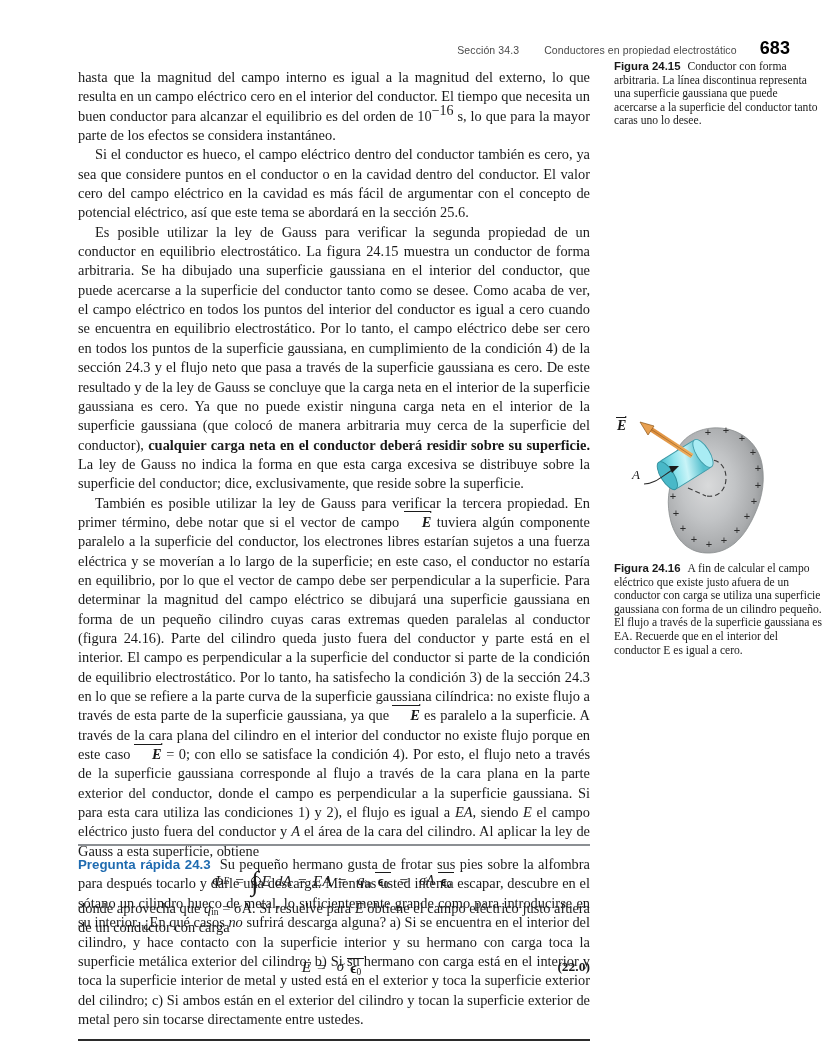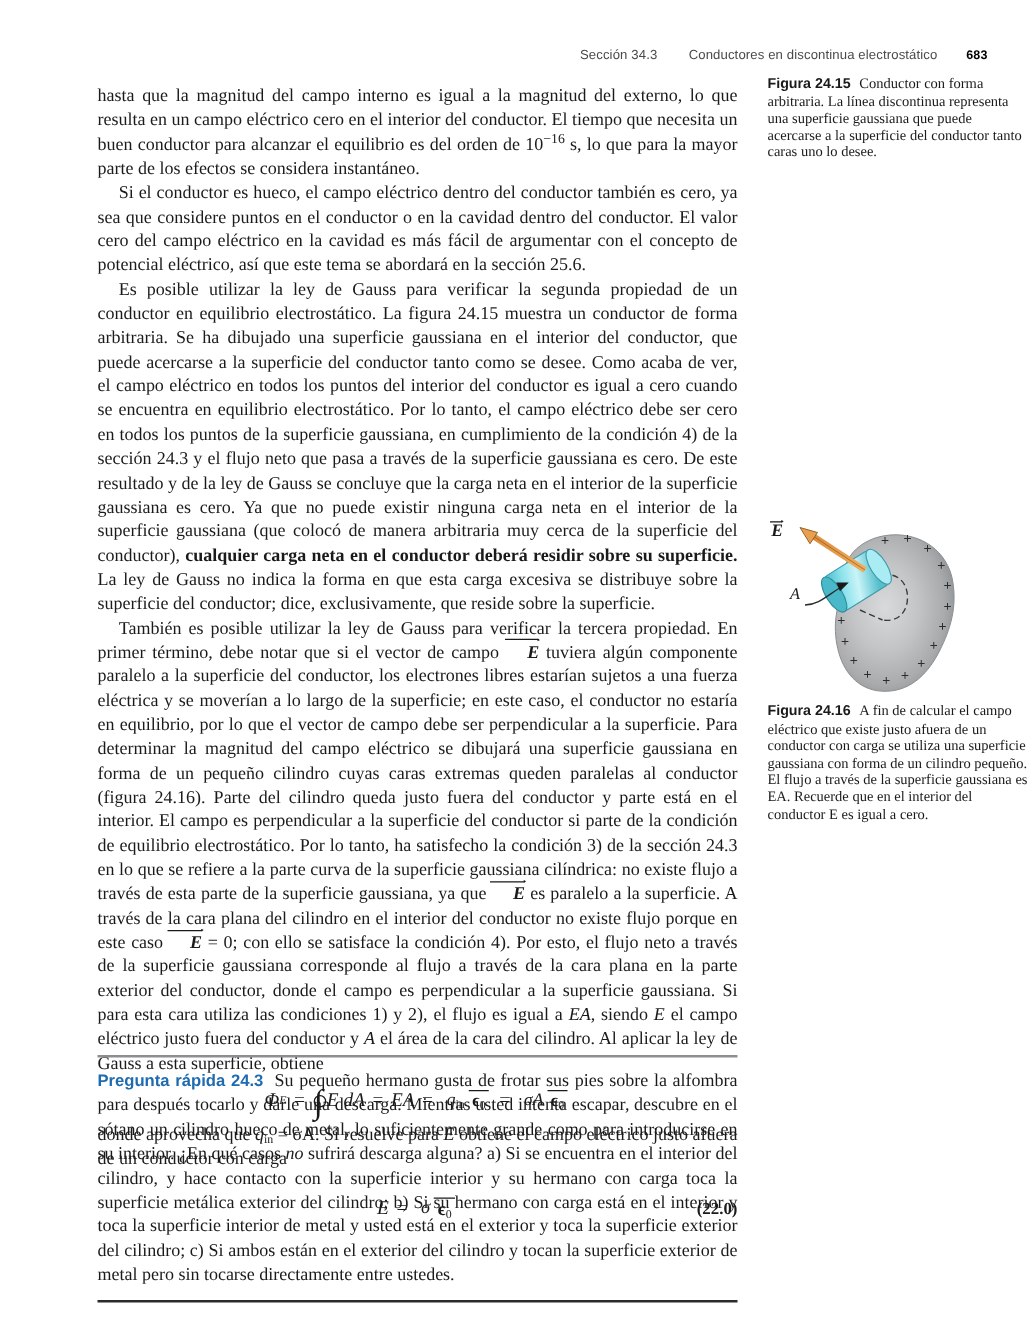--- a/index.html
+++ b/index.html
@@ -26,21 +26,21 @@
     font-family: "Liberation Sans", sans-serif;
     font-size: 10.5px;
     color: #4a4a4a;
     letter-spacing: .1px;
     white-space: nowrap;
   }
   .runhead .sec { margin-right: 22px; }
   .runhead .title { margin-right: 20px; }
   .runhead .pageno {
     font-weight: bold;
-    font-size: 10px;
+    font-size: 18px;
     color: #000;
   }
 
   
   .column {
     position: absolute;
     left: 78px;
     top: 68px;
     width: 512px;
   }
@@ -49,21 +49,21 @@
     font-size: 14.4px;
     line-height: 19.35px;
     text-align: justify;
     text-justify: inter-word;
     hyphens: none;
   }
   .column p.ind { text-indent: 17px; }
   .column p b { font-weight: bold; margin-top: 16px; }
   .column i { font-style: italic; }
 
-  sup.exp { font-size: 11px; vertical-align: super; line-height: 0; }
+  sup.exp { font-size: 14px; vertical-align: super; line-height: 0; }
   sub.sb  { font-size: 9.5px; vertical-align: -0.22em; line-height: 0; }
 
   .vecE {
     position: relative;
     font-style: italic;
     font-weight: bold;
     display: inline-block;
   }
   .vecE::after {
     content: "";
@@ -207,21 +207,21 @@
     top: 55px;
     font-size: 13px;
     font-style: italic;
   }
 </style>
 </head>
 <body>
 
 <div class="runhead">
   <span class="sec">Sección 34.3</span>
-  <span class="title">Conductores en discontinua electrostático</span>
+  <span class="title">Conductores en propiedad electrostático</span>
   <span class="pageno">683</span>
 </div>
 
 <div class="column">
 
   <p><span>hasta que la magnitud del campo interno es igual a la magnitud del externo, lo que resulta en un campo eléctrico cero en el interior del conductor. El tiempo que necesita un buen conductor para alcanzar el equilibrio es del orden de 10</span><sup class="exp">−16</sup><span> s, lo que para la mayor parte de los efectos se considera instantáneo.</span></p>
 
   <p class="ind">Si el conductor es hueco, el campo eléctrico dentro del conductor también es cero, ya sea que considere puntos en el conductor o en la cavidad dentro del conductor. El valor cero del campo eléctrico en la cavidad es más fácil de argumentar con el concepto de potencial eléctrico, así que este tema se abordará en la sección 25.6.</p>
 
   <p class="ind"><span>Es posible utilizar la ley de Gauss para verificar la segunda propiedad de un conductor en equilibrio electrostático. La figura 24.15 muestra un conductor de forma arbitraria. Se ha dibujado una superficie gaussiana en el interior del conductor, que puede acercarse a la superficie del conductor tanto como se desee. Como acaba de ver, el campo eléctrico en todos los puntos del interior del conductor es igual a cero cuando se encuentra en equilibrio electrostático. Por lo tanto, el campo eléctrico debe ser cero en todos los puntos de la superficie gaussiana, en cumplimiento de la condición 4) de la sección 24.3 y el flujo neto que pasa a través de la superficie gaussiana es cero. De este resultado y de la ley de Gauss se concluye que la carga neta en el interior de la superficie gaussiana es cero. Ya que no puede existir ninguna carga neta en el interior de la superficie gaussiana (que colocó de manera arbitraria muy cerca de la superficie del conductor), </span><b>cualquier carga neta en el conductor deberá residir sobre su superficie.</b><span> La ley de Gauss no indica la forma en que esta carga excesiva se distribuye sobre la superficie del conductor; dice, exclusivamente, que reside sobre la superficie.</span></p>

